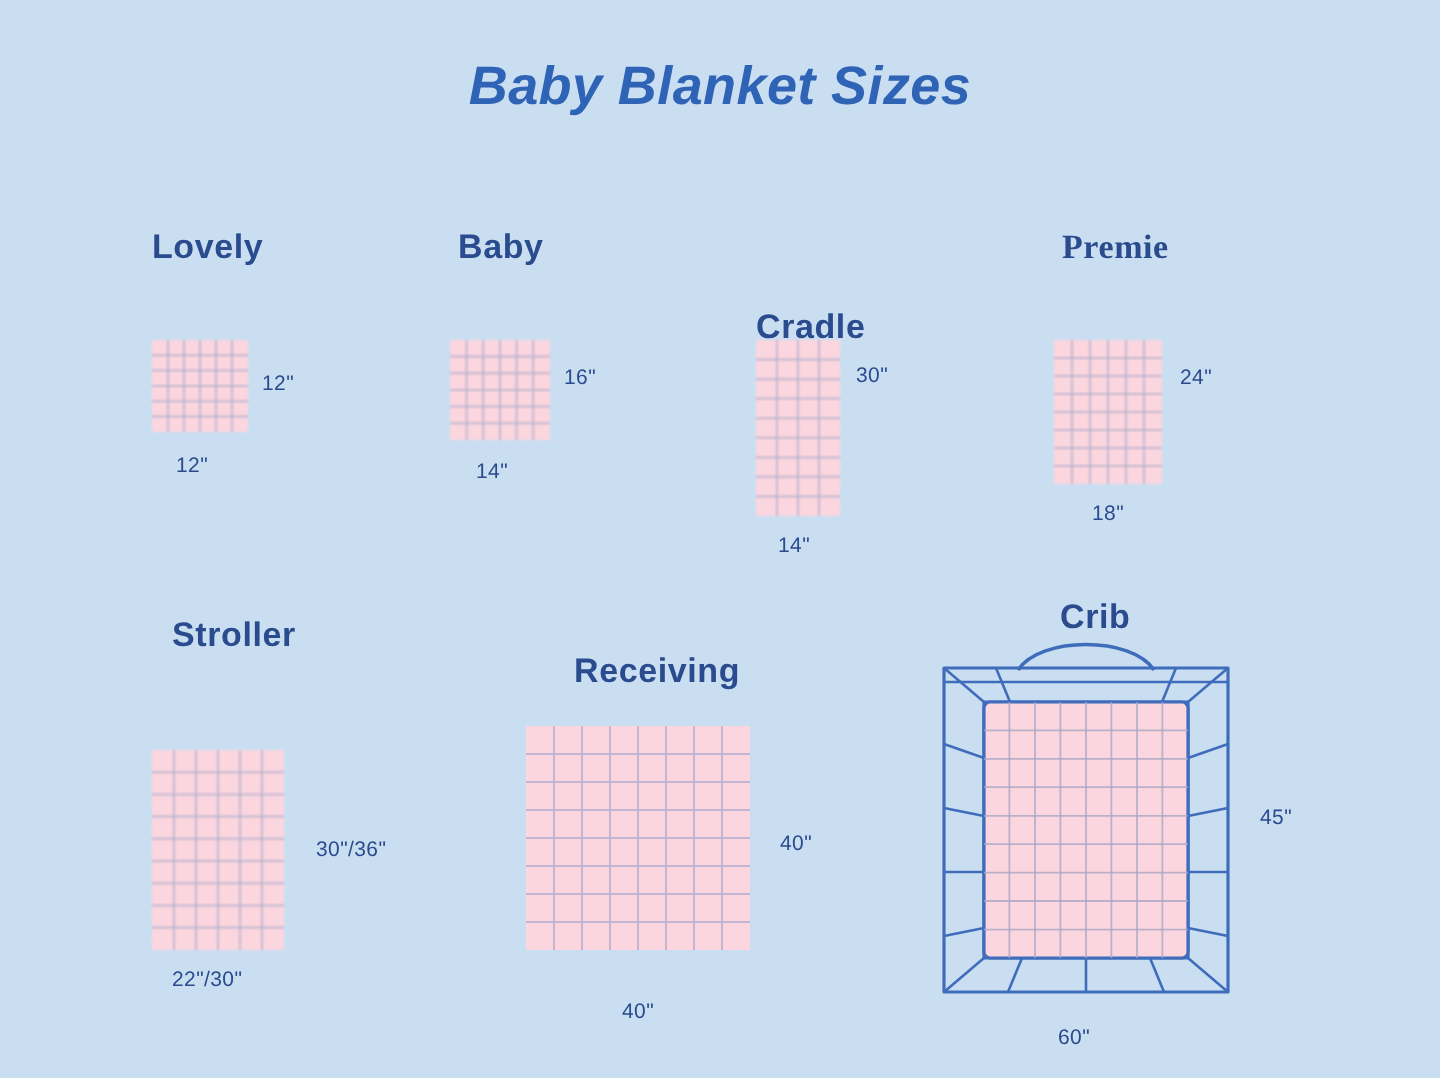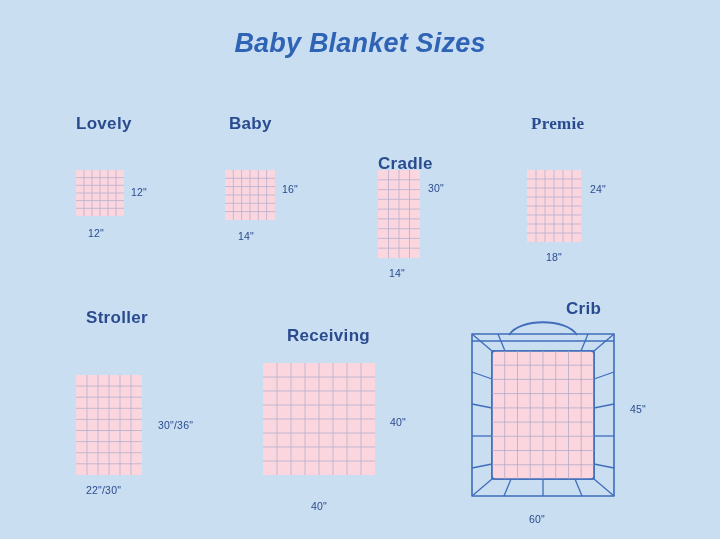--- a/index.html
+++ b/index.html
@@ -228,21 +228,21 @@
       <line x1="0" y1="42" x2="112" y2="42"></line>
         <line x1="0" y1="56" x2="112" y2="56"></line>
       <line x1="0" y1="70" x2="112" y2="70"></line>
         <line x1="0" y1="84" x2="112" y2="84"></line>
       <line x1="0" y1="98" x2="112" y2="98"></line>
     </svg>
   </div>
   <div class="dim dim-h" style="left:390px; top:416px;">40"</div>
   <div class="dim dim-w" style="left:311px; top:500px;">40"</div>
 
-  <div class="item-label" style="left:530px; top:299px;margin-left:36px;">Crib</div>
+  <div class="item-label" style="left:530px; top:299px;">Crib</div>
 
   <div class="crib-wrap" style="left:468px; top:318px; width:150px; height:182px;">
     <svg class="crib-svg" width="150" height="182" viewBox="0 0 150 182">
 
       <path class="arch" d="M41 17 C 52 0, 98 0, 109 17"></path>
 
       <rect class="frame" x="4" y="16" width="142" height="162"></rect>
 
       <rect class="frame" x="24" y="33" width="102" height="128"></rect>
 

